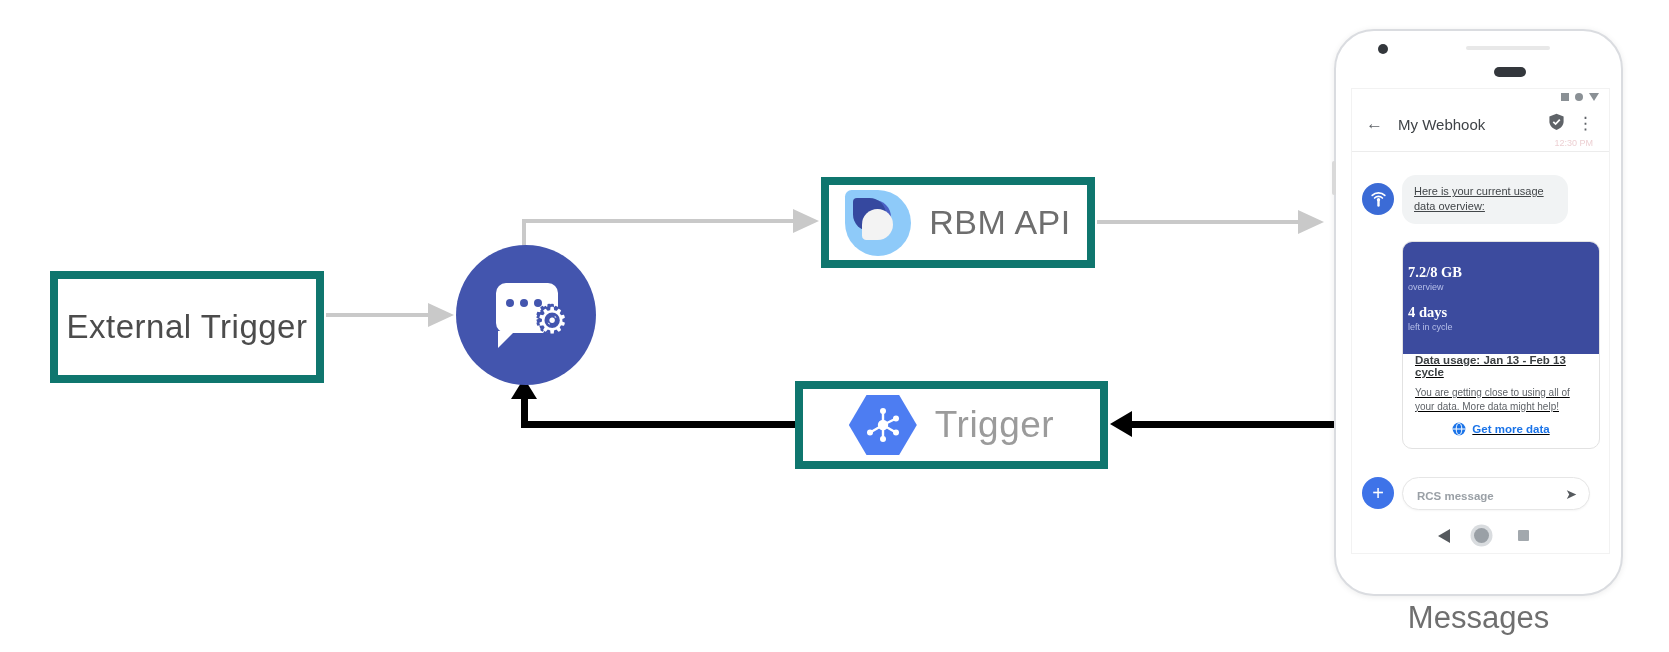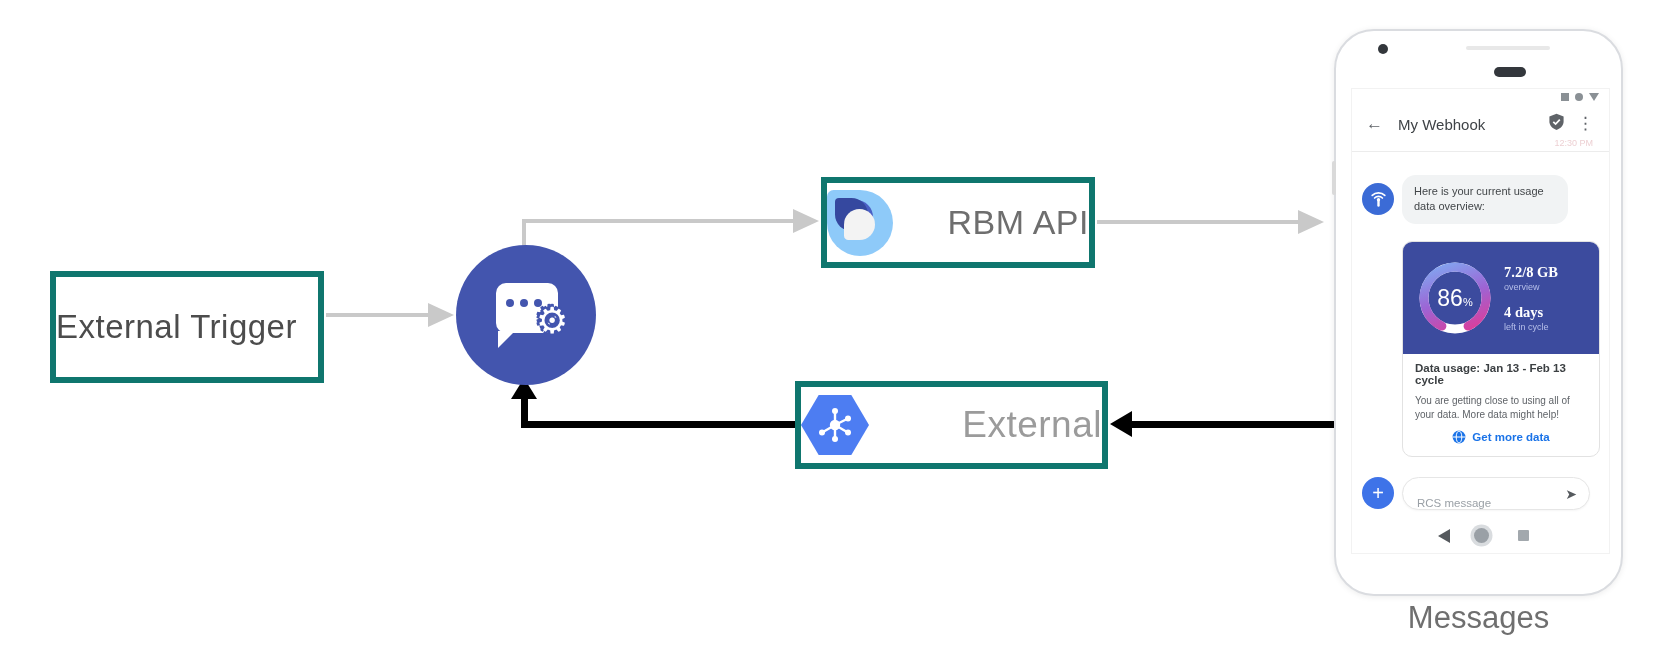--- a/index.html
+++ b/index.html
@@ -1,21 +1,21 @@
 <!DOCTYPE html>
 <html><head>
 <meta charset="utf-8">
 <style>
   * { margin:0; padding:0; box-sizing:border-box; }
   html,body { background:#fff; }
   body { font-family:"Liberation Sans", sans-serif; }
   .canvas { position:relative; width:1669px; height:652px; background:#fff; overflow:hidden; }
 
   
-  .dbox { position:absolute; background:#fff; border:6px solid #0f766e; display:flex; align-items:center; justify-content:space-between; gap:18px; }
+  .dbox { position:absolute; background:#fff; border:8px solid #0f766e; display:flex; align-items:center; justify-content:center; gap:18px; }
   .dbox .dlabel { font-weight:300; letter-spacing:.5px; }
   .ext-box { left:50px; top:271px; width:274px; height:112px; }
   .ext-box .dlabel { font-size:33px; color:#4c4c4c; }
   .api-box { left:821px; top:177px; width:274px; height:91px; }
   .api-box .dlabel { font-size:34px; color:#6e6e6e; }
   .wh-box  { left:795px; top:381px; width:313px; height:88px; }
   .wh-box .dlabel { font-size:37px; color:#9b9b9b; }
 
   .node-caption { position:absolute; text-align:center; font-weight:300; }
   .agent-caption { left:406px; top:446px; width:240px; font-size:31px; color:#3c3c3c; }
@@ -63,41 +63,41 @@
 
   .chat-header { position:absolute; left:0; top:16px; width:100%; height:46px; }
   .back-arrow { position:absolute; left:14px; top:9px; font-size:17px; color:#5f6368; }
   .chat-title { position:absolute; left:46px; top:11px; font-size:15px; color:#3f4347; }
   .menu-dots { position:absolute; right:15px; top:8px; font-size:17px; color:#5f6368; letter-spacing:0; }
   .shield { position:absolute; right:44px; top:8px; }
   .header-divider { position:absolute; left:0; top:62px; width:100%; height:1px; background:#ececec; }
   .faint-time { position:absolute; right:16px; top:49px; font-size:9px; color:#edd0d3; }
 
   .avatar { position:absolute; left:10px; top:94px; width:32px; height:32px; border-radius:50%; background:#3b6bd6; display:flex; align-items:center; justify-content:center; }
-  .msg-bubble { position:absolute; left:50px; top:86px; width:166px; background:#f1f3f4; border-radius:14px; padding:9px 12px; font-size:11px; line-height:1.4; color:#424649; }
+  .msg-bubble { position:absolute; left:50px; top:86px; width:166px; background:#f1f3f4; border-radius:14px; padding:9px 12px; font-size:11px; line-height:1.4; color:#424649;text-decoration:underline; }
 
   .rich-card { position:absolute; left:50px; top:152px; width:198px; border:1px solid #e2e2e2; border-radius:10px; overflow:hidden; background:#fff; }
   .card-blue { height:112px; background:#3c4b9e; position:relative; display:flex; align-items:center; }
   .gauge-wrap { position:relative; width:88px; height:88px; margin-left:8px; flex:none; }
   .gauge-text { position:absolute; left:0; top:0; width:88px; height:88px; display:flex; align-items:center; justify-content:center; color:#fff; }
   .gauge-text .pv { font-size:23px; font-weight:300; }
   .gauge-text .pu { font-size:11px; margin-top:8px; }
   .card-stats { margin-left:5px; color:#fff; }
   .stat-big { font-size:14.5px; font-weight:bold;font-family:Liberation Serif, serif; }
   .stat-sub { font-size:9px; color:#b6bfe9; margin-top:1px; }
   .stat-gap { margin-top:12px; }
-  .card-white { padding:8px 12px 12px 12px; }
+  .card-white { padding:0 12px 12px 12px;text-decoration:underline; }
   .cw-title { font-size:11.5px; font-weight:bold; color:#3c4043; }
   .cw-body { font-size:10px; color:#5f6368; line-height:1.35; margin-top:8px; }
   .cw-action { margin-top:9px; display:flex; align-items:center; justify-content:center; gap:6px; cursor:pointer; }
   .cw-action span { font-size:11.5px; font-weight:bold; color:#1a73e8; }
 
   .plus-btn { position:absolute; left:10px; top:388px; width:32px; height:32px; border-radius:50%; background:#3e73e8; color:#fff; font-size:20px; display:flex; align-items:center; justify-content:center; line-height:1; cursor:pointer; }
   .rcs-pill { position:absolute; left:50px; top:388px; width:188px; height:33px; border:1px solid #e6e6e6; border-radius:17px; background:#fff; box-shadow:0 1px 2px rgba(0,0,0,.04); }
-  .rcs-input { position:absolute; left:14px; top:10px; width:140px; height:29px; border:none; outline:none; font-size:11.5px; color:#6b7075; background:transparent; font-family:"Liberation Sans", sans-serif; }
+  .rcs-input { position:absolute; left:14px; top:3px; width:140px; height:29px; border:none; outline:none; font-size:11.5px; color:#6b7075; background:transparent; font-family:"Liberation Sans", sans-serif;font-weight:bold; }
   .rcs-input::placeholder { color:#9aa0a6; opacity:1; }
   .send-icon { position:absolute; right:12px; top:8px; font-size:14px; color:#565a5e; cursor:pointer; }
 
   .navbar { position:absolute; left:0; top:432px; width:100%; height:30px; }
   .nav-back { position:absolute; left:86px; top:8px; width:0; height:0; border-right:12px solid #55595d; border-top:7px solid transparent; border-bottom:7px solid transparent; cursor:pointer; }
   .nav-home { position:absolute; left:122px; top:7px; width:15px; height:15px; border-radius:50%; background:#9aa0a6; box-shadow:0 0 0 3.5px #d9dcdf; cursor:pointer; }
   .nav-overview { position:absolute; left:166px; top:9px; width:11px; height:11px; background:#a2a8ad; border-radius:1px; cursor:pointer; }
 </style>
 </head>
 <body>
@@ -157,21 +157,21 @@
           <line x1="21" y1="21" x2="9" y2="28"></line>
         </g>
         <circle cx="21" cy="21" r="5.2" fill="#ffffff"></circle>
         <circle cx="21" cy="7" r="3" fill="#ffffff"></circle>
         <circle cx="34" cy="14.5" r="3" fill="#ffffff"></circle>
         <circle cx="34" cy="28.5" r="3" fill="#ffffff"></circle>
         <circle cx="21" cy="35" r="3" fill="#ffffff"></circle>
         <circle cx="8" cy="28.5" r="3" fill="#ffffff"></circle>
       </svg>
     </div>
-    <div class="dlabel">External</div>
+    <div class="dlabel">Trigger</div>
   </div>
 
   <div class="phone">
     <div class="vol-nub"></div>
     <div class="cam-dot"></div>
     <div class="speaker-slot"></div>
     <div class="earpiece"></div>
 
     <div class="screen">
       <div class="statusbar">
@@ -200,37 +200,20 @@
           <circle cx="9.5" cy="9.8" r="1.7" fill="#ffffff"></circle>
           <path d="M5.6 8 a5.4 5.4 0 0 1 7.8 0" stroke="#ffffff" stroke-width="1.7" fill="none" stroke-linecap="round"></path>
           <path d="M3.2 5.4 a9 9 0 0 1 12.6 0" stroke="#ffffff" stroke-width="1.7" fill="none" stroke-linecap="round"></path>
         </svg>
       </div>
 
       <div class="msg-bubble">Here is your current usage data overview:</div>
 
       <div class="rich-card">
         <div class="card-blue">
-          <div class="gauge-wrap">
-            <svg width="88" height="88" viewBox="0 0 88 88">
-              <defs>
-                <linearGradient id="gaugeGrad" x1="0" y1="1" x2="1" y2="0">
-                  <stop offset="0" stop-color="#7db0f5"></stop>
-                  <stop offset="0.5" stop-color="#9d64d4"></stop>
-                  <stop offset="1" stop-color="#e8358f"></stop>
-                </linearGradient>
-              </defs>
-              <circle cx="44" cy="44" r="31" fill="none" stroke="#ffffff" stroke-width="9" stroke-linecap="round"></circle>
-              <circle cx="44" cy="44" r="31" fill="none" stroke="url(#gaugeGrad)" stroke-width="9" stroke-linecap="round" stroke-dasharray="167.5 195" transform="rotate(115 44 44)"></circle>
-            </svg>
-            <div class="gauge-text">
-              <span class="pv">86</span>
-                <span class="pu">%</span>
-            </div>
-          </div>
           <div class="card-stats">
             <div class="stat-big">7.2/8 GB</div>
             <div class="stat-sub">overview</div>
             <div class="stat-big stat-gap">4 days</div>
             <div class="stat-sub">left in cycle</div>
           </div>
         </div>
         <div class="card-white">
           <div class="cw-title">Data usage: Jan 13 - Feb 13 cycle</div>
           <div class="cw-body">You are getting close to using all of your data. More data might help!</div>

